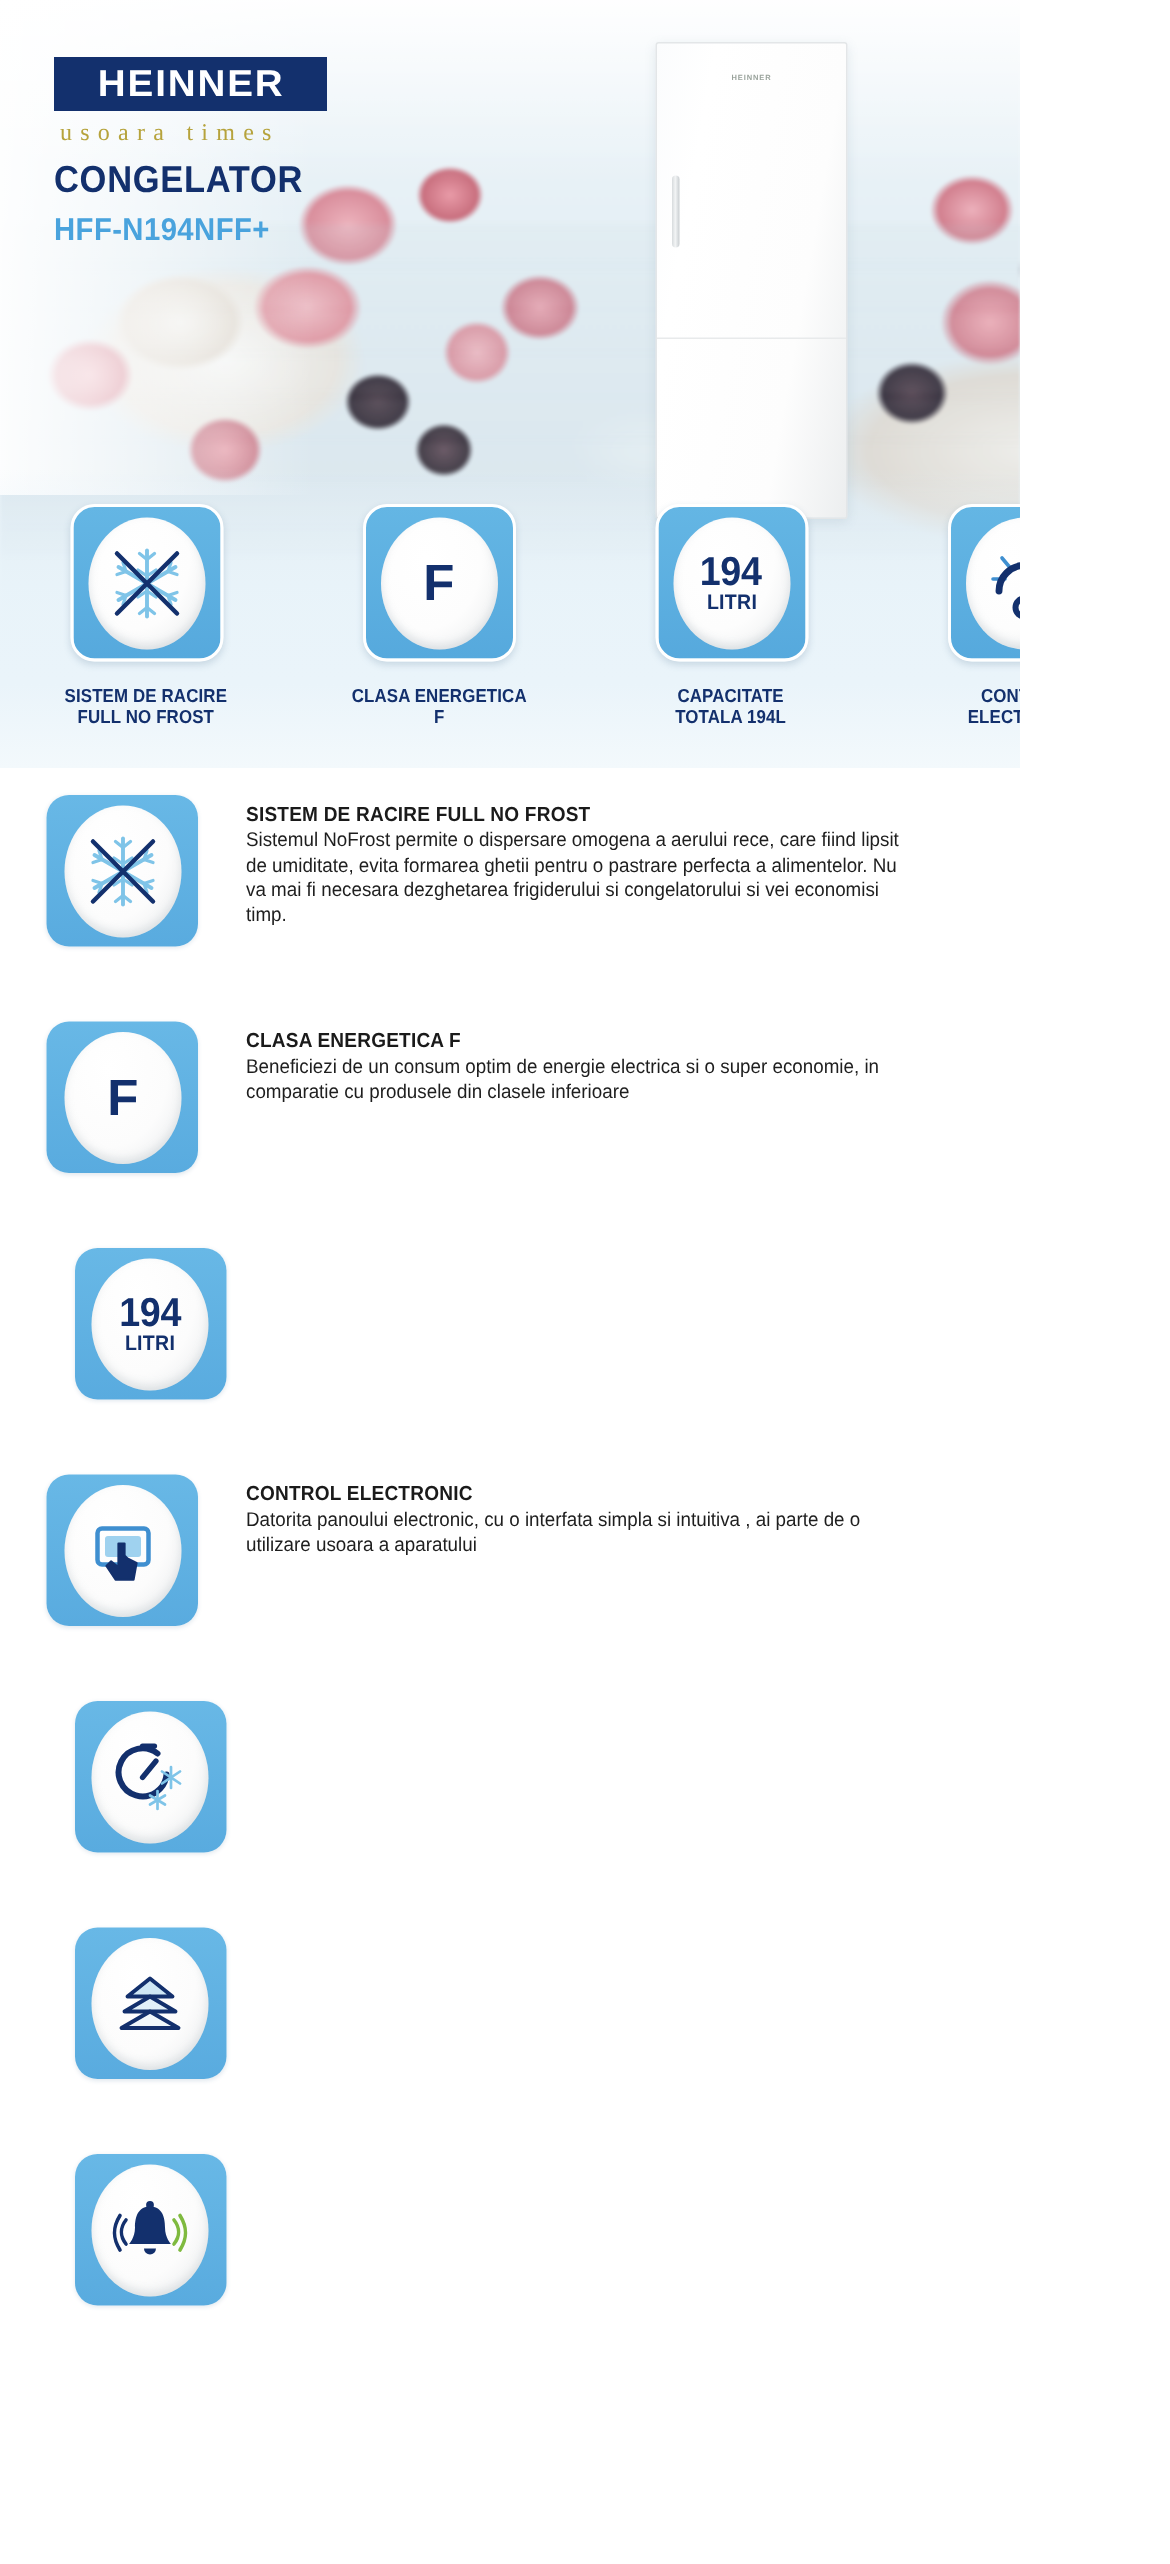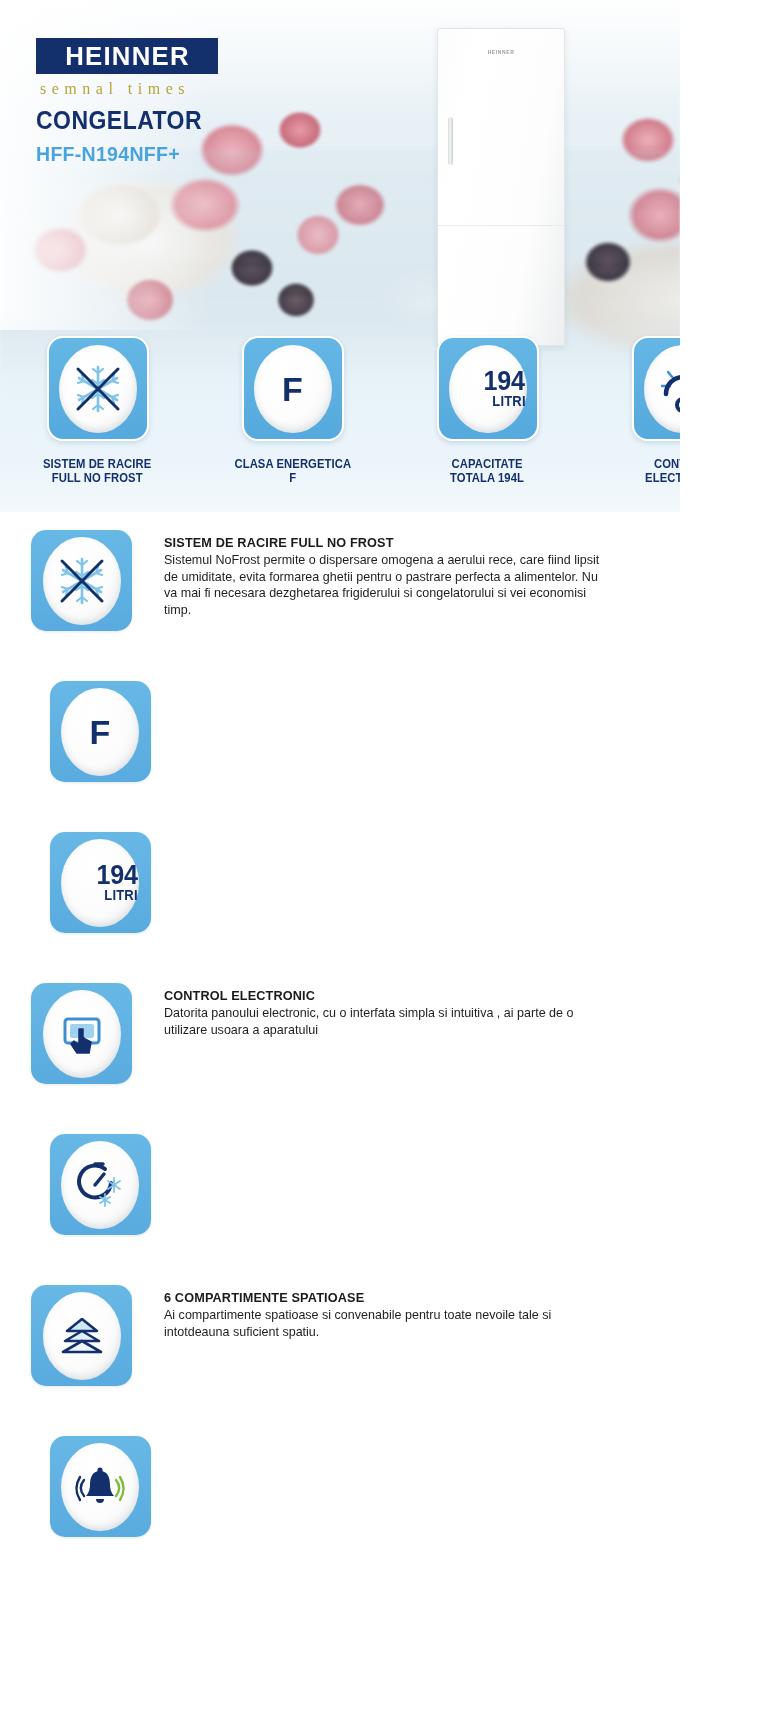--- a/index.html
+++ b/index.html
@@ -248,36 +248,36 @@
     transform: scaleX(0.93);
   }
   .cap-unit {
     color: #13306d;
     font-size: 14px;
     font-weight: bold;
     line-height: 15px;
     letter-spacing: .2px;
     transform: scaleX(0.93);
   }
-  .stack-center { display:flex; flex-direction:column; align-items:flex-end; justify-content:center; }
+  .stack-center { display:flex; flex-direction:column; align-items:center; justify-content:center; }
 </style>
 </head>
 <body>
 
 <div class="hero">
   <div class="hero-photo"></div>
   <div class="hero-wood"></div>
   <div class="hero-fade-left"></div>
   <div class="hero-fade-top"></div>
   <div class="hero-fade-bottom"></div>
 
   <div class="brand-logo">
     <span class="brand-logo-text">HEINNER</span>
   </div>
-  <div class="brand-tagline">semnal times</div>
+  <div class="brand-tagline">usoara times</div>
   <div class="hero-title">CONGELATOR</div>
   <div class="hero-model">HFF-N194NFF+</div>
 
   <div class="product">
     <div class="product-brand">HEINNER</div>
     <div class="product-handle"></div>
     <div class="product-seam"></div>
   </div>
 
   <div class="hero-badges">
@@ -418,20 +418,24 @@
   </div>
 
   <div class="feature-row">
     <div class="feature-icon-wrap">
       <div class="feature-tile">
         <div class="feature-disc">
           <span class="big-f">F</span>
         </div>
       </div>
     </div>
+    <div class="feature-text">
+      <div class="feature-title">CLASA ENERGETICA F</div>
+      <div class="feature-desc">Beneficiezi de un consum optim de energie electrica si o super economie, in comparatie cu produsele din clasele inferioare</div>
+    </div>
   </div>
 
   <div class="feature-row">
     <div class="feature-icon-wrap">
       <div class="feature-tile">
         <div class="feature-disc stack-center">
           <span class="cap-num">194</span>
           <span class="cap-unit">LITRI</span>
         </div>
       </div>
@@ -485,24 +489,20 @@
           <svg class="sf" width="58" height="58" viewBox="0 0 58 58">
             <g stroke="#13306d" stroke-width="2.6" stroke-linejoin="round">
               <path d="M29 12 L44 24 L14 24 Z" fill="#cfe7f5"></path>
               <path d="M29 24 L46 34 L12 34 Z" fill="#e2f0f9"></path>
               <path d="M29 34 L48 45 L10 45 Z" fill="#f0f7fc"></path>
             </g>
           </svg>
         </div>
       </div>
     </div>
-    <div class="feature-text">
-      <div class="feature-title">6 COMPARTIMENTE SPATIOASE</div>
-      <div class="feature-desc">Ai compartimente spatioase si convenabile pentru toate nevoile tale si intotdeauna suficient spatiu.</div>
-    </div>
   </div>
 
   <div class="feature-row">
     <div class="feature-icon-wrap">
       <div class="feature-tile">
         <div class="feature-disc">
           <svg class="sf" width="58" height="58" viewBox="0 0 58 58">
             <path d="M29 13 C21 13 19 20 19 27 C19 34 15 38 15 38 L43 38 C43 38 39 34 39 27 C39 20 37 13 29 13 Z" fill="#13306d"></path>
             <path d="M25 41 a4 4 0 0 0 8 0 z" fill="#13306d"></path>
             <circle cx="29" cy="12" r="2.6" fill="#13306d"></circle>

